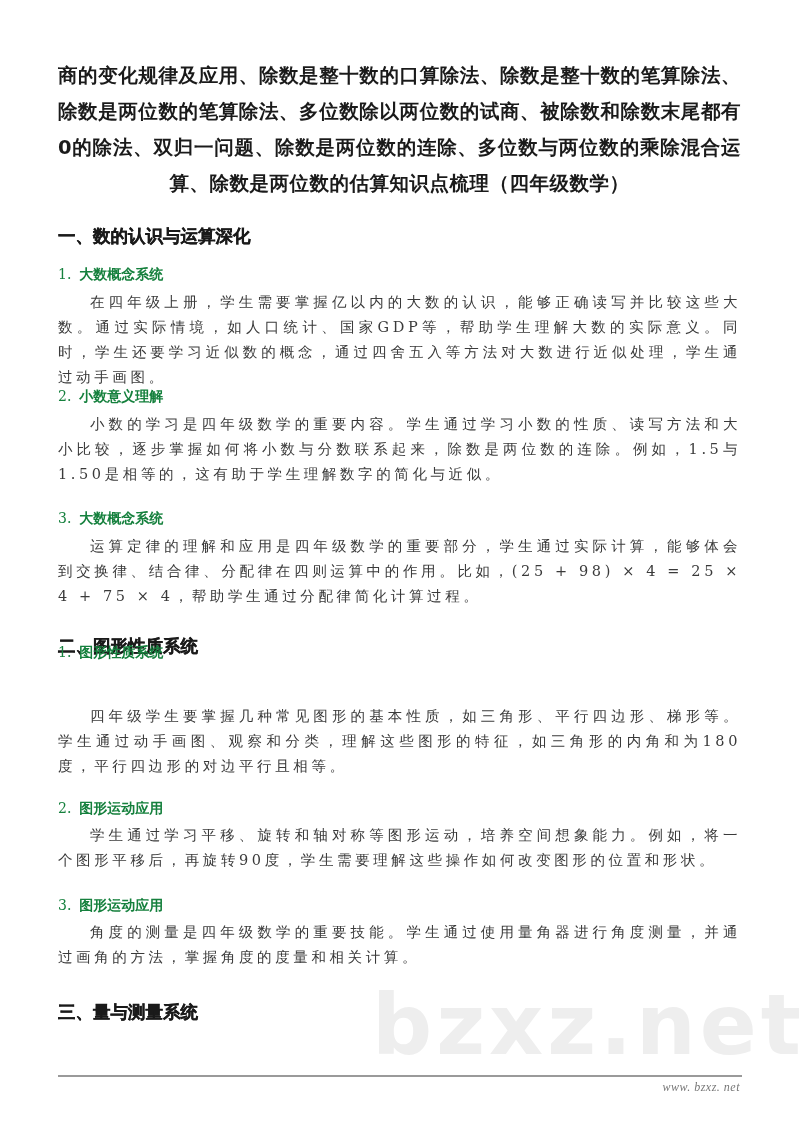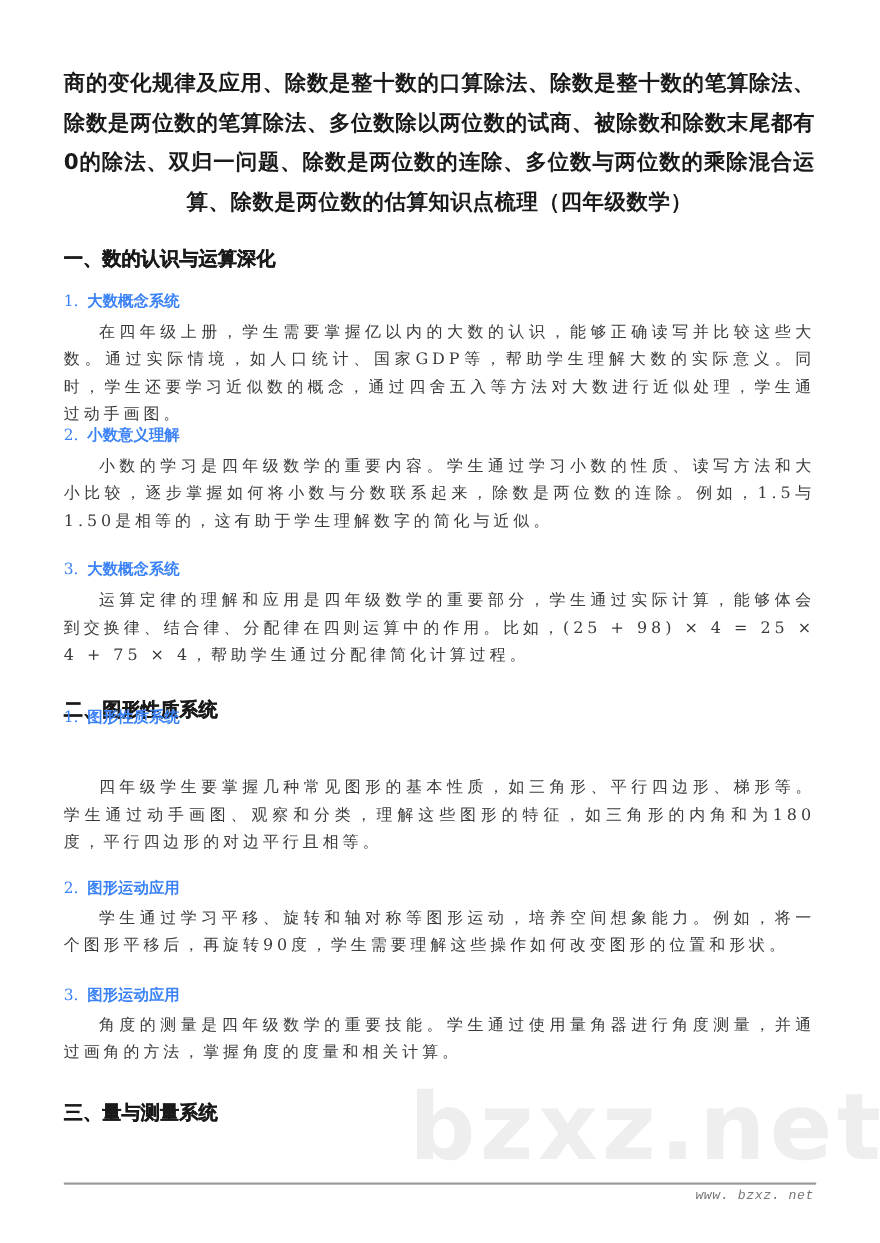--- a/index.html
+++ b/index.html
@@ -18,38 +18,38 @@
   }
   .section-heading {
     position: absolute; left: 0;
     font-family: "DejaVu Sans", "Liberation Sans", sans-serif;
     font-size: 17.5px; font-weight: bold; color: #1a1a1a; line-height: 24px;
     -webkit-text-stroke: 0.3px #1a1a1a;
   }
   .sub-heading {
     position: absolute; left: 0;
     font-family: "DejaVu Sans", "Liberation Sans", sans-serif;
-    font-size: 14px; font-weight: bold; color: #3b82f6; line-height: 20px;
+    font-size: 14px; font-weight: bold; color: #15803d; line-height: 20px;
   }
   .sub-heading .num { font-family: "DejaVu Serif", serif; font-weight: normal; margin-right: 8px; }
   .para {
     position: absolute; left: 0; width: 683px;
     font-size: 14.5px; line-height: 25px; color: #3a3a3a;
     text-align: justify; text-indent: 2.2em; letter-spacing: 3.6px;
   }
   .watermark {
     position: absolute; left: 372px; top: 985px;
     font-family: "DejaVu Sans", "Liberation Sans", sans-serif;
     font-weight: bold; font-size: 84px; color: #eeeeee; letter-spacing: 4px;
     line-height: 80px;
   }
   .footer-rule { position: absolute; left: 58px; top: 1075px; width: 684px; height: 1.5px; background: #9a9a9a; }
   .footer-url {
     position: absolute; right: 60px; top: 1080px;
-    font-family: Liberation Mono, monospace; font-style: italic; font-size: 12px; color: #777777;
+    font-family: Liberation Serif, serif; font-style: italic; font-size: 12px; color: #777777;
     letter-spacing: 0.5px;
   }
 </style>
 </head>
 <body>
 
 <div class="watermark">bzxz.net</div>
 
 <div class="page">
   <div class="title">商的变化规律及应用、除数是整十数的口算除法、除数是整十数的笔算除法、除数是两位数的笔算除法、多位数除以两位数的试商、被除数和除数末尾都有0的除法、双归一问题、除数是两位数的连除、多位数与两位数的乘除混合运算、除数是两位数的估算知识点梳理（四年级数学）</div>

